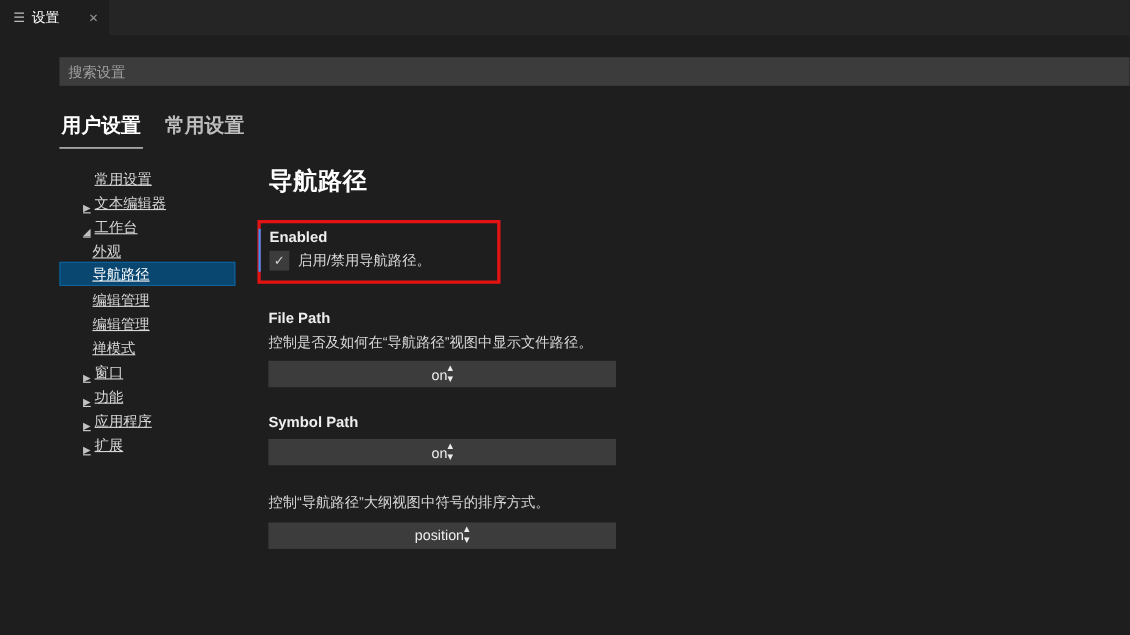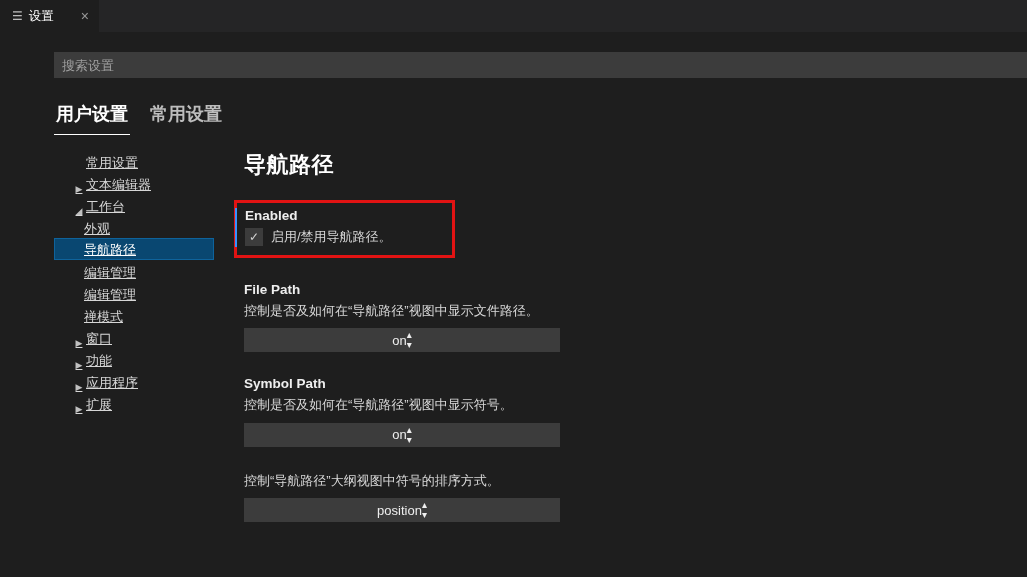--- a/index.html
+++ b/index.html
@@ -265,21 +265,20 @@
         <div class="name">File Path</div>
         <div class="desc">控制是否及如何在“导航路径”视图中显示文件路径。</div>
         <div class="dropdown">
           <span>on</span>
           <span class="caret">▴<br>▾</span>
         </div>
       </div>
 
       <div class="setting">
         <div class="name">Symbol Path</div>
-        <div class="desc">控制是否及如何在“导航路径”视图中显示符号。</div>
         <div class="dropdown">
           <span>on</span>
           <span class="caret">▴<br>▾</span>
         </div>
       </div>
 
       <div class="setting">
         <div class="desc">控制“导航路径”大纲视图中符号的排序方式。</div>
         <div class="dropdown">
           <span>position</span>

